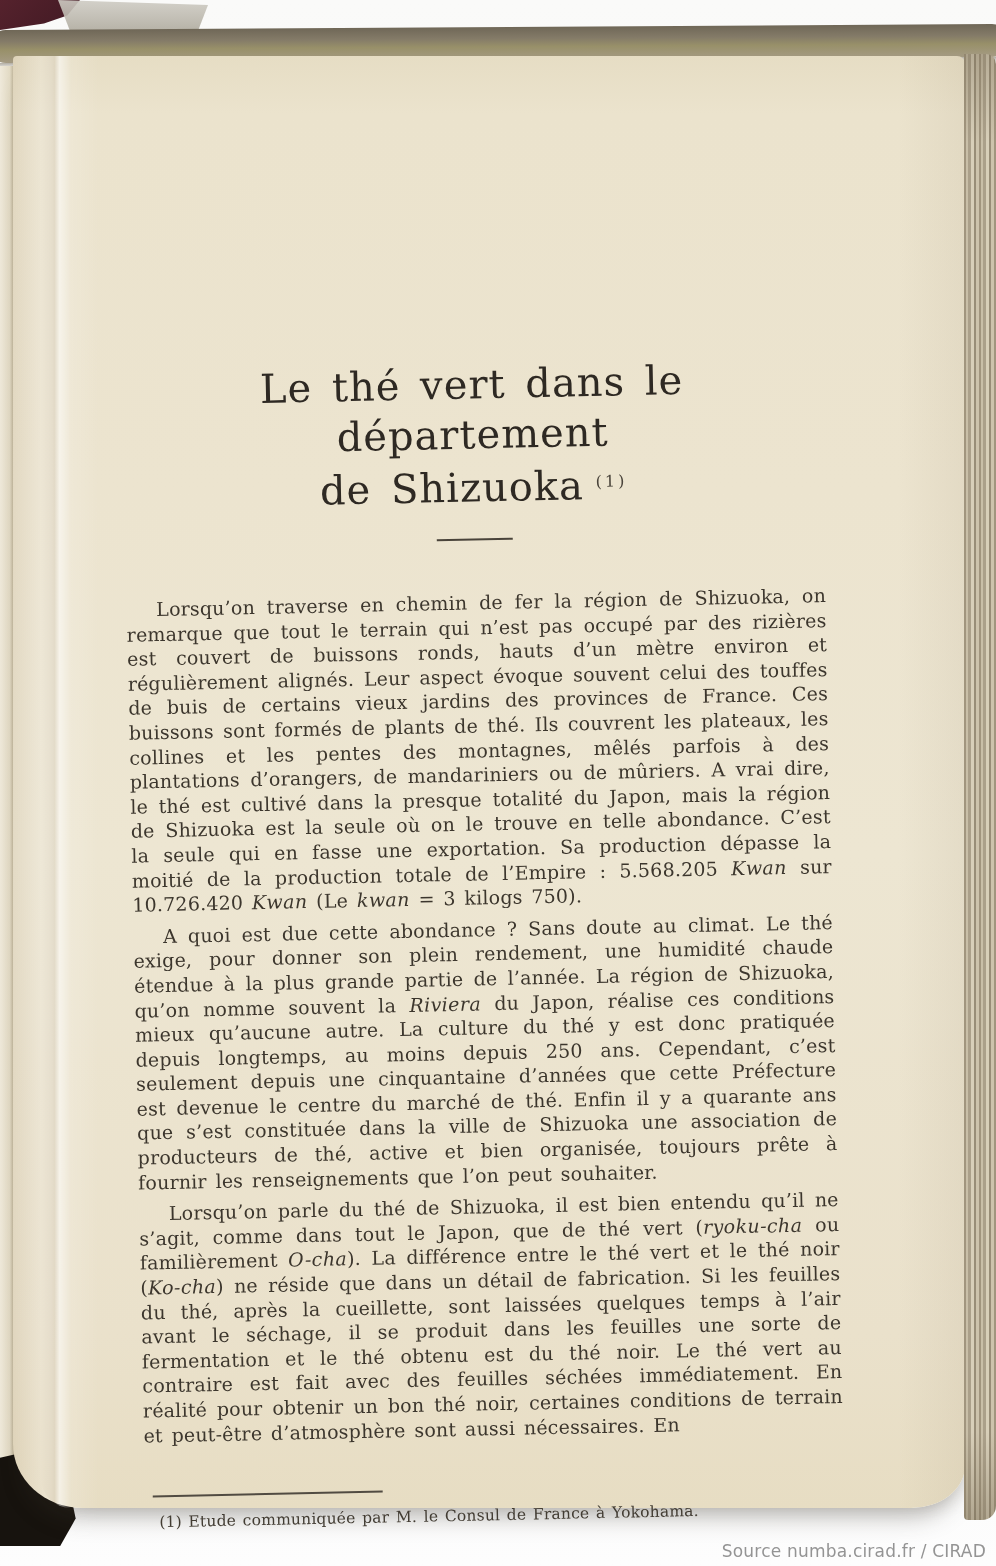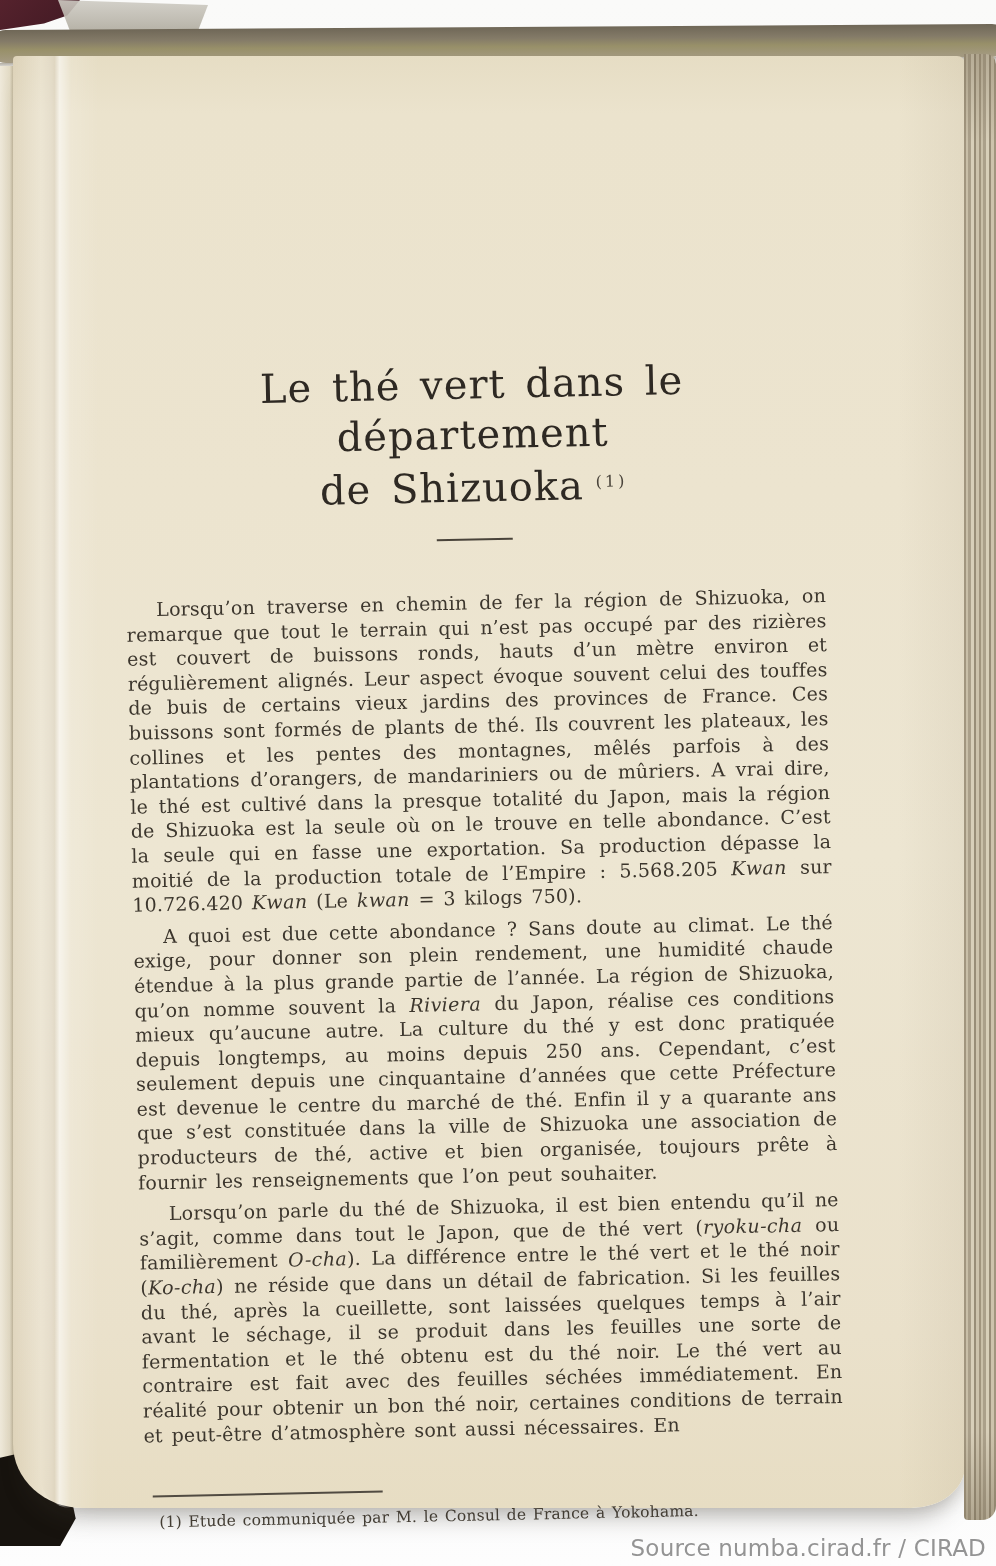--- a/index.html
+++ b/index.html
@@ -69,21 +69,21 @@
   .paras{margin-top:50px;}
   .paras p{font-size:19px;line-height:24.6px;text-align:justify;text-indent:30px;
     word-spacing:2.5px;letter-spacing:.2px;}
   .paras p + p{margin-top:7px;}
   .paras i{letter-spacing:.4px;}
   .foot-rule{width:230px;border-top:2px solid #514b42;margin:48px 0 0 8px;}
   .footnote{margin:16px 0 0 14px;font-size:15.5px;letter-spacing:.2px;word-spacing:1.5px;color:#423c33;}
 
   
   .source{position:absolute;right:10px;bottom:5px;font-family:"DejaVu Sans","Liberation Sans",sans-serif;
-    font-size:23px;color:var(--footer-text);letter-spacing:.2px;margin-left:11px;}
+    font-size:17px;color:var(--footer-text);letter-spacing:.2px;margin-left:11px;}
 </style>
 </head>
 <body>
 
 <div class="scene">
 
   <div class="cover-red"></div>
   <div class="binding-tape"></div>
   <div class="top-band"></div>
   <div class="left-sliver"></div>

